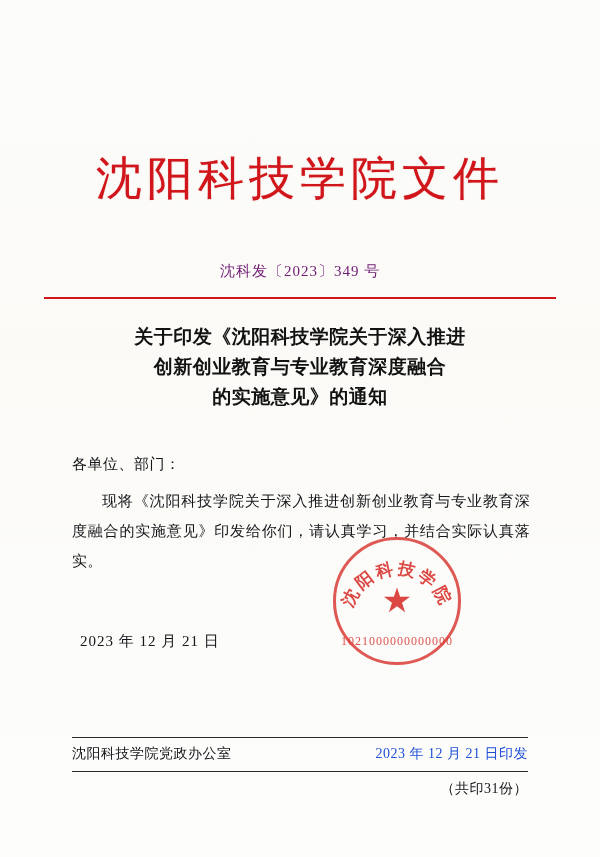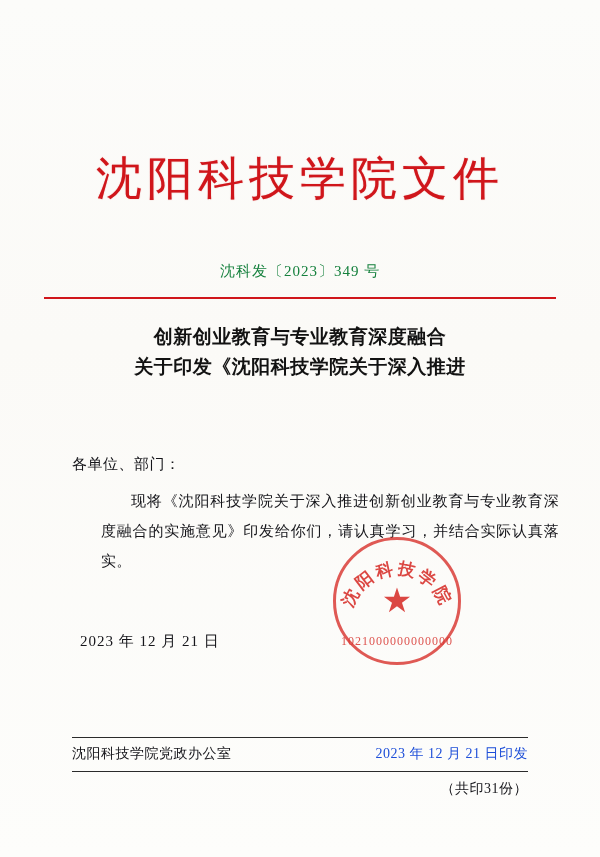--- a/index.html
+++ b/index.html
@@ -41,21 +41,21 @@
     white-space: nowrap;
     text-shadow: 0 0 1px rgba(208,22,27,0.5);
   }
   .doc-number {
     position: absolute;
     top: 262px;
     left: 0;
     width: 600px;
     text-align: center;
     font-size: 15px;
-    color: #15803d;
+    color: #701a75;
     letter-spacing: 1px;
   }
   .red-rule {
     position: absolute;
     top: 297px;
     left: 44px;
     width: 512px;
     height: 2px;
     background: #d0161b;
   }
@@ -84,21 +84,20 @@
   .body-text {
     position: absolute;
     top: 486px;
     left: 72px;
     width: 458px;
     font-size: 15px;
     color: #15151a;
     line-height: 30px;
     letter-spacing: 0.3px;
     text-align: justify;
-    margin-left: 29px;
   }
   .body-text .indent { text-indent: 2em; display: block; }
   .date-line {
     position: absolute;
     top: 632px;
     left: 0;
     width: 600px;
     text-align: left;
     font-size: 15px;
     color: #15151a;
@@ -197,22 +196,23 @@
 <div class="page">
   <div class="paper-tint"></div>
 
   <div class="doc-title">沈阳科技学院文件</div>
 
   <div class="doc-number">沈科发〔2023〕349 号</div>
 
   <div class="red-rule"></div>
 
   <div class="subject">
+    <span class="line">关于印发《沈阳科技学院关于深入推进</span>
     <span class="line">创新创业教育与专业教育深度融合</span>
-    <span class="line">关于印发《沈阳科技学院关于深入推进</span>
+    <span class="line">的实施意见》的通知</span>
   </div>
 
   <div class="salutation">各单位、部门：</div>
 
   <div class="body-text">
     <span class="indent">现将《沈阳科技学院关于深入推进创新创业教育与专业教育深度融合的实施意见》印发给你们，请认真学习，并结合实际认真落实。</span>
   </div>
 
   <div class="date-line">2023 年 12 月 21 日</div>
 

